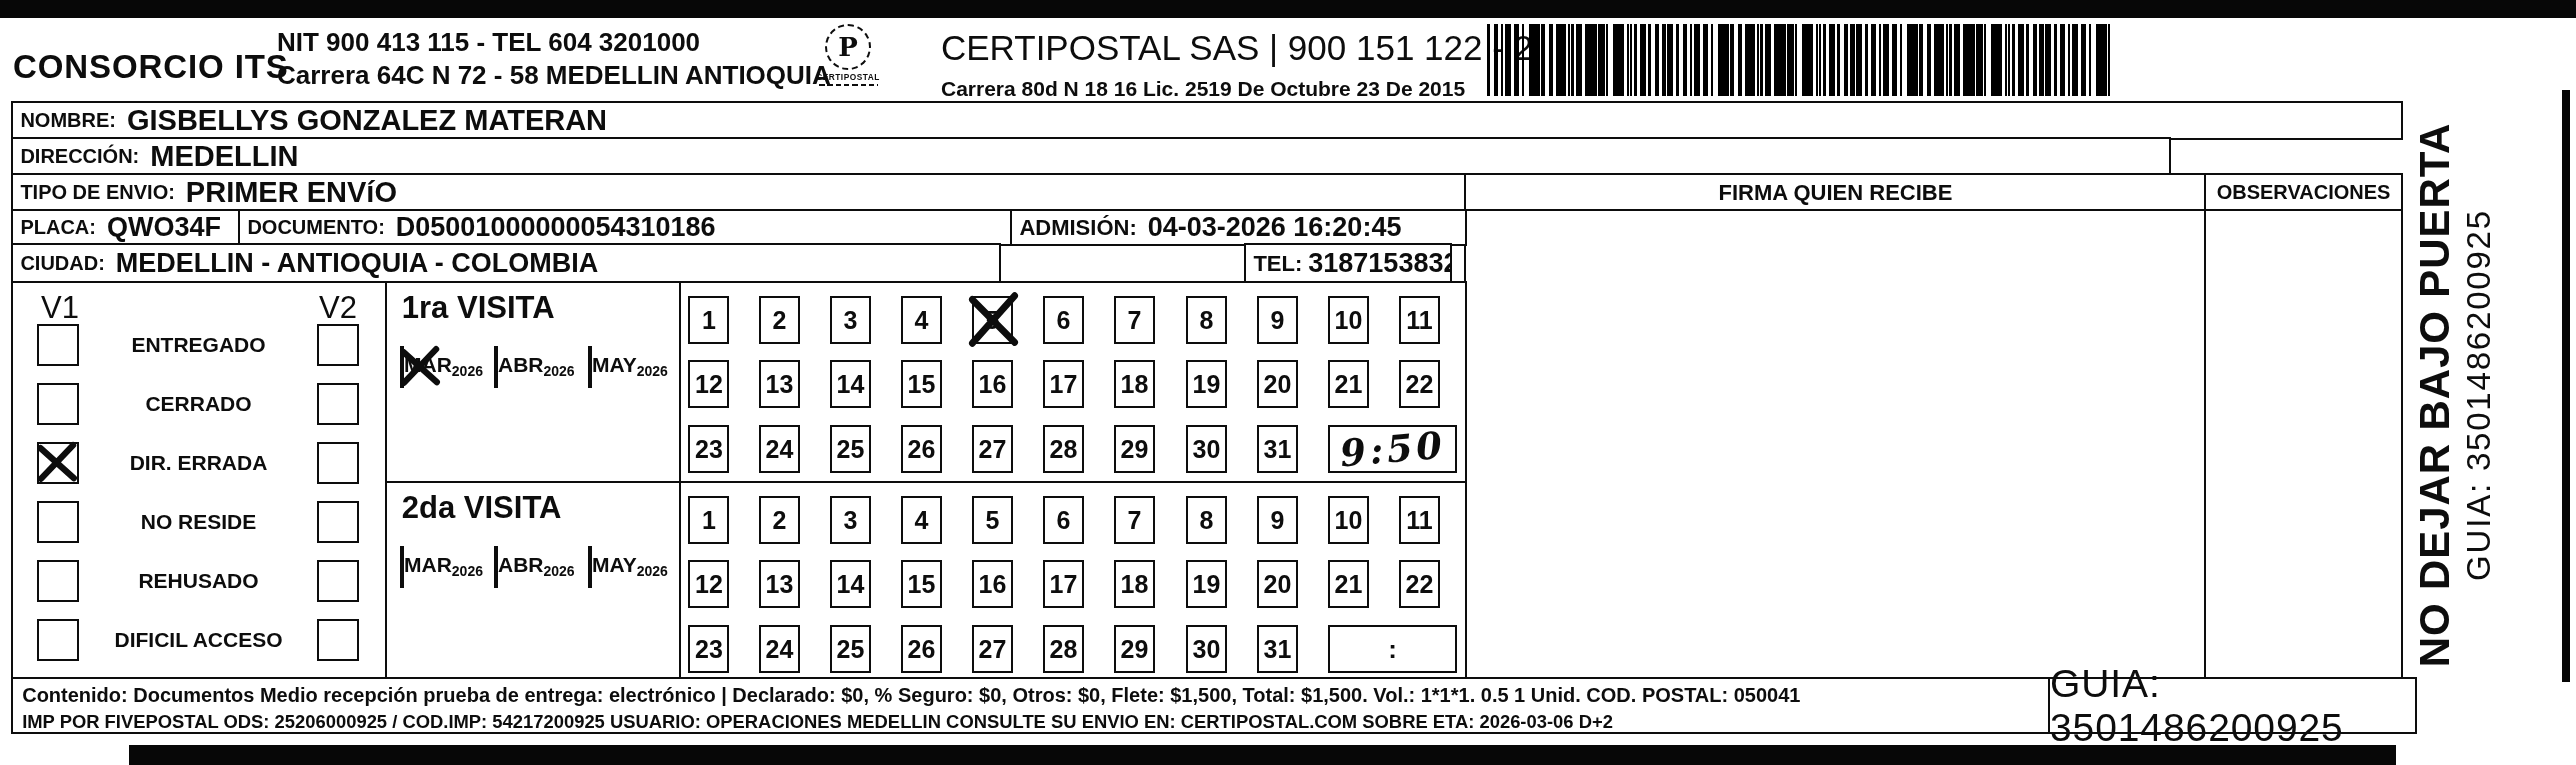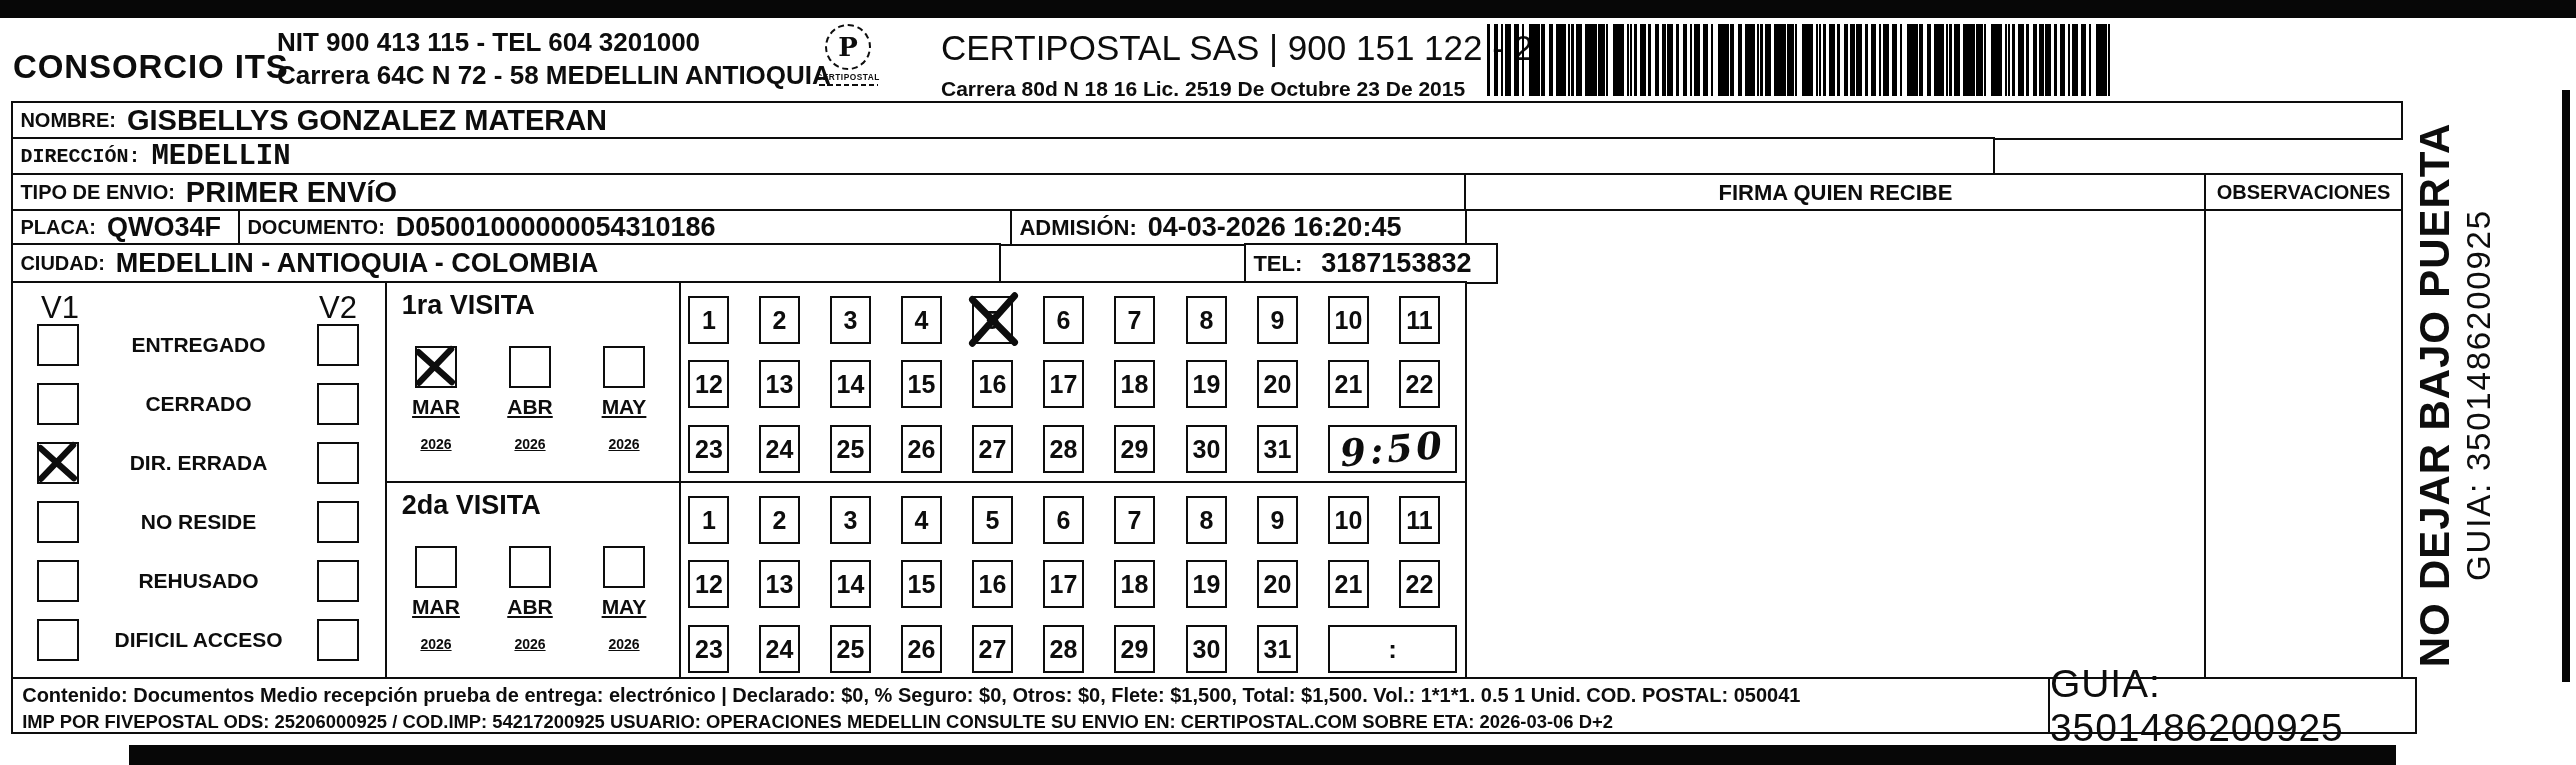--- a/index.html
+++ b/index.html
@@ -46,23 +46,23 @@
   .hdrcell { display:flex; align-items:center; justify-content:center; font-weight:bold; }
 
   
   .v-header { position:absolute; top:7.4px; font-size:31px; font-weight:normal; }
   .srow { position:absolute; left:0; width:100%; height:52px; }
   .cb { position:absolute; top:0; width:42px; height:42px; border:2.8px solid #0d0d0d; background:#fff; }
   .cb svg { position:absolute; left:-3.7px; top:-3.7px; width:44px; height:44px; }
   .slabel { position:absolute; left:72px; top:9.2px; width:227px; text-align:center; font-size:21px; font-weight:bold; }
 
   
-  .vtitle { position:absolute; left:14.8px; top:7.4px; font-size:27px; font-weight:bold; }
+  .vtitle { position:absolute; left:14.8px; top:7.4px; font-size:31px; font-weight:bold; }
   .months { position:absolute; left:13px; top:63px; display:flex; gap:22px; }
-  .month { width:72px; display:flex; flex-direction:column; align-items:center;text-decoration:underline; }
+  .month { width:72px; display:flex; flex-direction:row; align-items:flex-start; }
   .mbox { position:relative; width:42px; height:42px; border:2.8px solid #0d0d0d; }
   .mbox svg { position:absolute; left:-3.7px; top:-3.7px; width:44px; height:44px; }
   .mname { font-size:21px; font-weight:bold; margin-top:7.4px; }
   .myear { font-size:14px; font-weight:bold; margin-top:17px; }
 
   
   .dcell { position:absolute; width:41px; height:48px; border:2.8px solid #0d0d0d;
            display:flex; align-items:center; justify-content:center; }
   .dnum { font-size:25px; font-weight:bold; }
   .dcell svg.bigx { position:absolute; left:-7.4px; top:-7.4px; width:53px; height:57px; }
@@ -109,21 +109,21 @@
     <div class="op1">CERTIPOSTAL SAS | 900 151 122 - 2</div>
     <div class="op2">Carrera 80d N 18 16  Lic. 2519 De Octubre 23 De 2015</div>
   </div>
 
   <div class="abs barcode"></div>
 
   <div class="box frow" style="left:11px; top:101px; width:2392px; height:39px;">
     <span class="flabel">NOMBRE:</span>
     <span class="fvalue">GISBELLYS GONZALEZ MATERAN</span>
   </div>
-  <div class="box frow" style="left:11px; top:137px; width:1984px; height:39px;font-family:Liberation Mono, monospace;">
+  <div class="box frow" style="left:11px; top:137px; width:2160px; height:39px;">
     <span class="flabel">DIRECCIÓN:</span>
     <span class="fvalue">MEDELLIN</span>
   </div>
   <div class="box hdrcell" style="left:1464px; top:173px; width:743px; height:39px; font-size:22px;">FIRMA QUIEN RECIBE</div>
 
   <div class="box frow" style="left:11px; top:173px; width:1455px; height:39px;">
     <span class="flabel">TIPO DE ENVIO:</span>
     <span class="fvalue">PRIMER ENVíO</span>
   </div>
   <div class="box hdrcell" style="left:2204px; top:173px; width:199px; height:39px; font-size:20px;">OBSERVACIONES</div>
@@ -140,21 +140,21 @@
   </div>
   <div class="box frow" style="left:1010px; top:209px; width:457px; height:37px;">
     <span class="flabel" style="font-size:22px;">ADMISIÓN:</span>
     <span class="fvalue sm">04-03-2026 16:20:45</span>
   </div>
 
   <div class="box frow" style="left:11px; top:243px; width:990px; height:41px;">
     <span class="flabel">CIUDAD:</span>
     <span class="fvalue sm">MEDELLIN - ANTIOQUIA - COLOMBIA</span>
   </div>
-  <div class="box frow" style="left:1244px; top:243px; width:254px; height:41px; gap:19px;">
+  <div class="box frow" style="left:1244px; top:243px; width:208px; height:41px; gap:6px;">
     <span class="flabel" style="font-size:22px;">TEL:</span>
     <span class="fvalue sm">3187153832</span>
   </div>
 
   <div class="box" style="left:11px; top:281px; width:376px; height:398px;">
     <span class="v-header" style="left:28px;">V1</span>
     <span class="v-header" style="left:306px;">V2</span>
   <div class="srow" style="top: 41px; padding-left: 32px;">
         <span class="cb" style="left:24px"></span>
         <span class="slabel">ENTREGADO</span>

